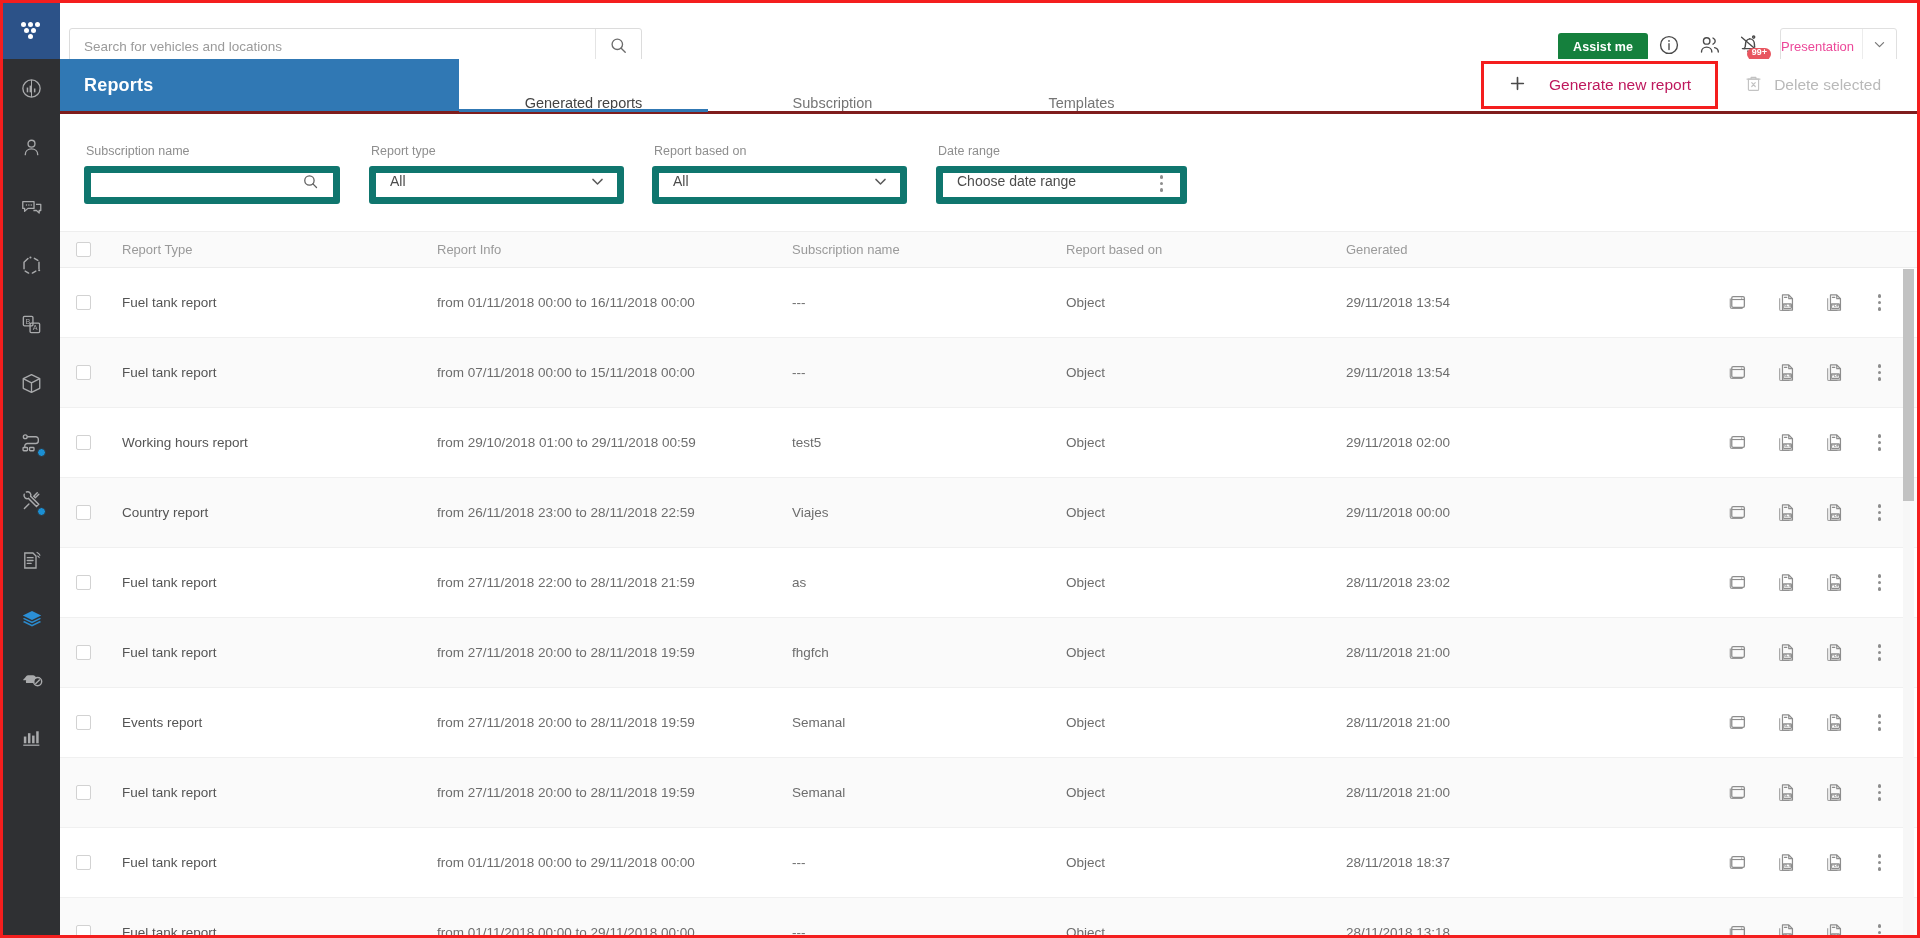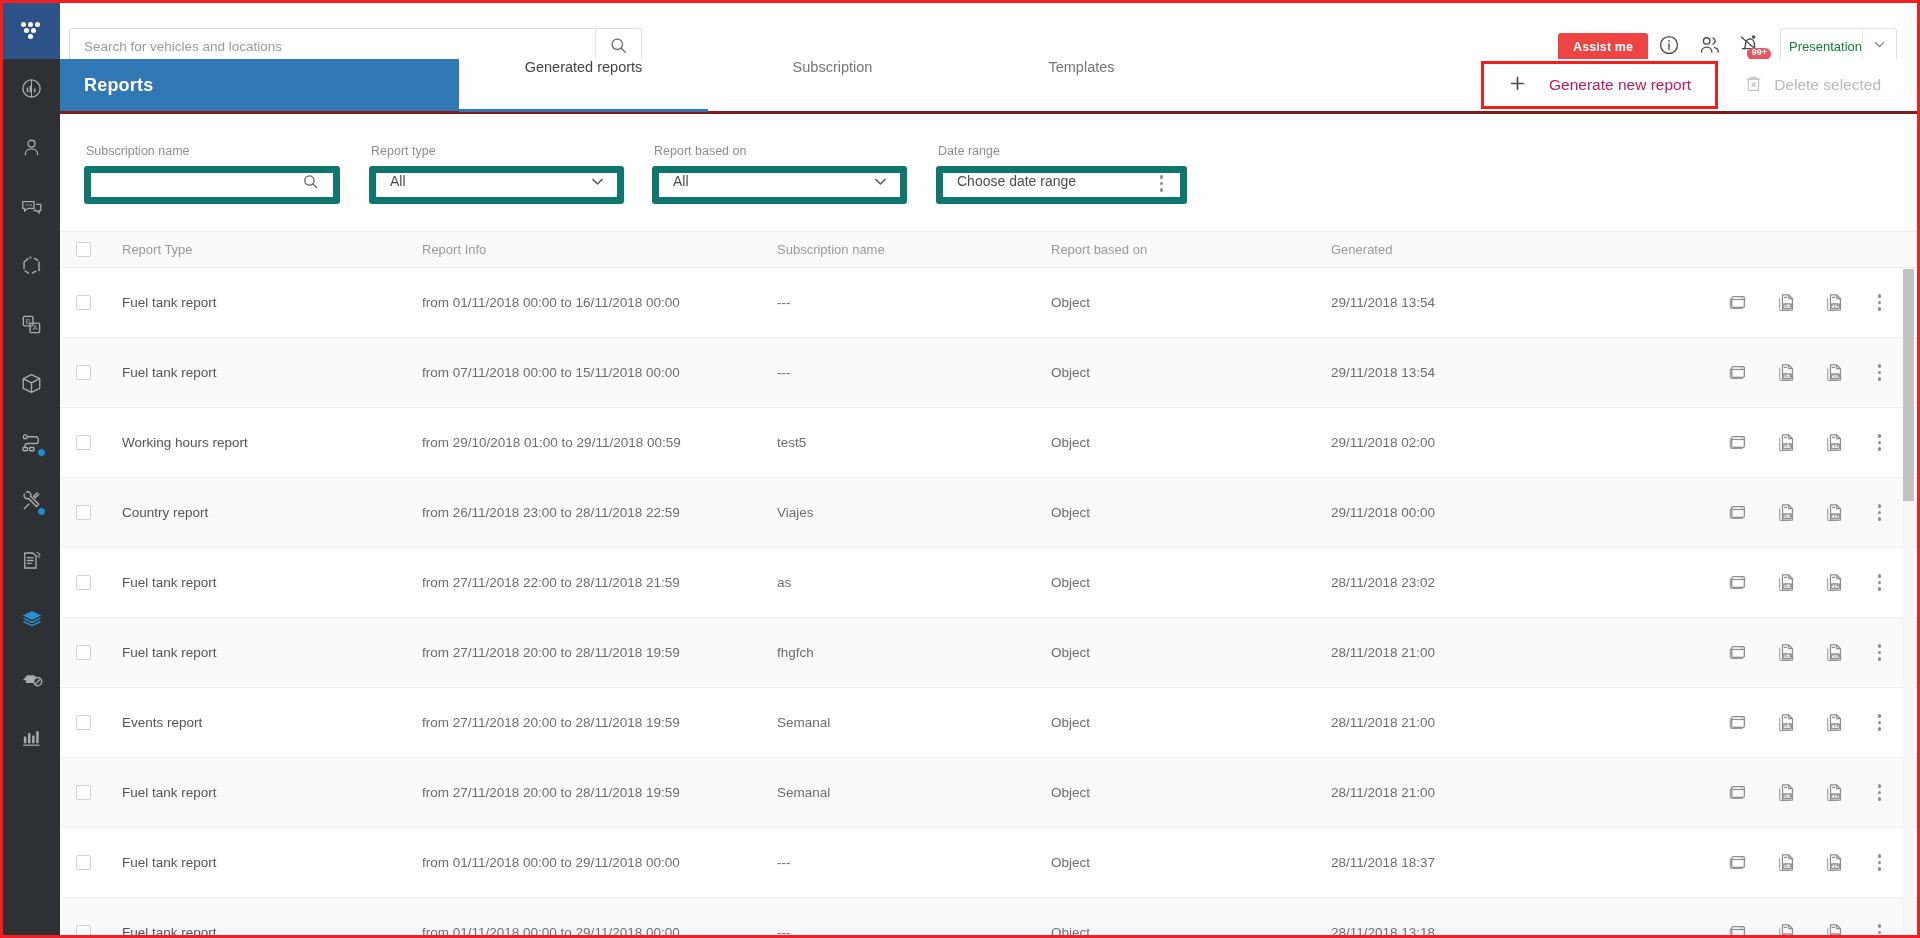--- a/index.html
+++ b/index.html
@@ -74,21 +74,21 @@
     width: 46px; height: 36px; border: none; background: transparent;
     border-left: 1px solid #e4e4e4;
     display: flex; align-items: center; justify-content: center;
     cursor: pointer;
   }
   #topbar-right {
     margin-left: auto; display: flex; align-items: center;
     padding-right: 20px; gap: 0;
   }
   #assist-btn {
-    background: #ef4444; color: #ffffff;
+    background: #15803d; color: #ffffff;
     font-size: 12.5px; font-weight: bold;
     border: none; border-radius: 3px;
     padding: 7px 15px; cursor: pointer;
     font-family: "Liberation Sans", sans-serif;
     letter-spacing: .1px;
   }
   .hdr-icon {
     width: 41px; height: 40px; display: flex;
     align-items: center; justify-content: center;
     cursor: pointer; position: relative;
@@ -101,21 +101,21 @@
     line-height: 1; letter-spacing: -.2px; font-family: Liberation Mono, monospace;
   }
   #presentation-box {
     margin-left: 9px;
     height: 38px; width: 117px;
     border: 1px solid #e0e0e0; border-radius: 3px;
     display: flex; align-items: center;
     background: #fff;
   }
   #presentation-label {
-    flex: 1; text-align: right; font-size: 13px; color: #15803d;
+    flex: 1; text-align: left; font-size: 13px; color: #ec4899;
   }
   #presentation-caret {
     width: 34px; height: 36px; border-left: 1px solid #ececec;
     display: flex; align-items: center; justify-content: center;
     cursor: pointer;
   }
 
   
   #tabbar {
     position: absolute; left: 57px; top: 56px;
@@ -125,21 +125,21 @@
     border-bottom: 3px solid #7f1d1d;
   }
   #page-title {
     width: 399px; background: #3078b4; color: #ffffff;
     display: flex; align-items: center;
     padding-left: 24px; font-size: 18px; font-weight: bold;
     letter-spacing: .2px; flex: none;
   }
   .tab {
     width: 249px; flex: none;
-    display: flex; align-items: flex-start; justify-content: center;
+    display: flex; align-items: flex-end; justify-content: center;
     font-size: 14.5px; color: #757575; cursor: pointer;
     position: relative; background: #fff;
   }
   .tab.active { color: #444; }
   .tab.active::after {
     content: ""; position: absolute; left: 0; right: 0; bottom: -1px;
     height: 3px; background: #3078b4;
   }
   #actions-right {
     margin-left: auto; display: flex; align-items: stretch;
@@ -197,21 +197,21 @@
   }
   #thead .th {
     font-size: 13px; color: #9a9a9a;
   }
   .cb {
     width: 15px; height: 15px; border: 1px solid #d2d2d2;
     border-radius: 2px; background: #fff; flex: none; cursor: pointer;
   }
   .col-cb     { width: 62px; display: flex; justify-content: flex-start; padding-left: 16px; flex:none;}
   .col-type   { width: 300px; flex: none; }
-  .col-info   { width: 355px; flex: none; }
+  .col-info   { width: 355px; flex: none; margin-left: 15px; }
   .col-sub    { width: 274px; flex: none; }
   .col-basedon{ width: 280px; flex: none; }
   .col-gen    { width: 300px; flex: none; }
   .col-acts   { flex: 1; display: flex; align-items: center; justify-content: flex-end; padding-right: 30px; gap: 27px;}
 
   .trow {
     height: 70px; display: flex; align-items: center;
     border-bottom: 1px solid #f0f0f0;
     font-size: 13.5px; color: #5a5a5a;
     background: #ffffff;

